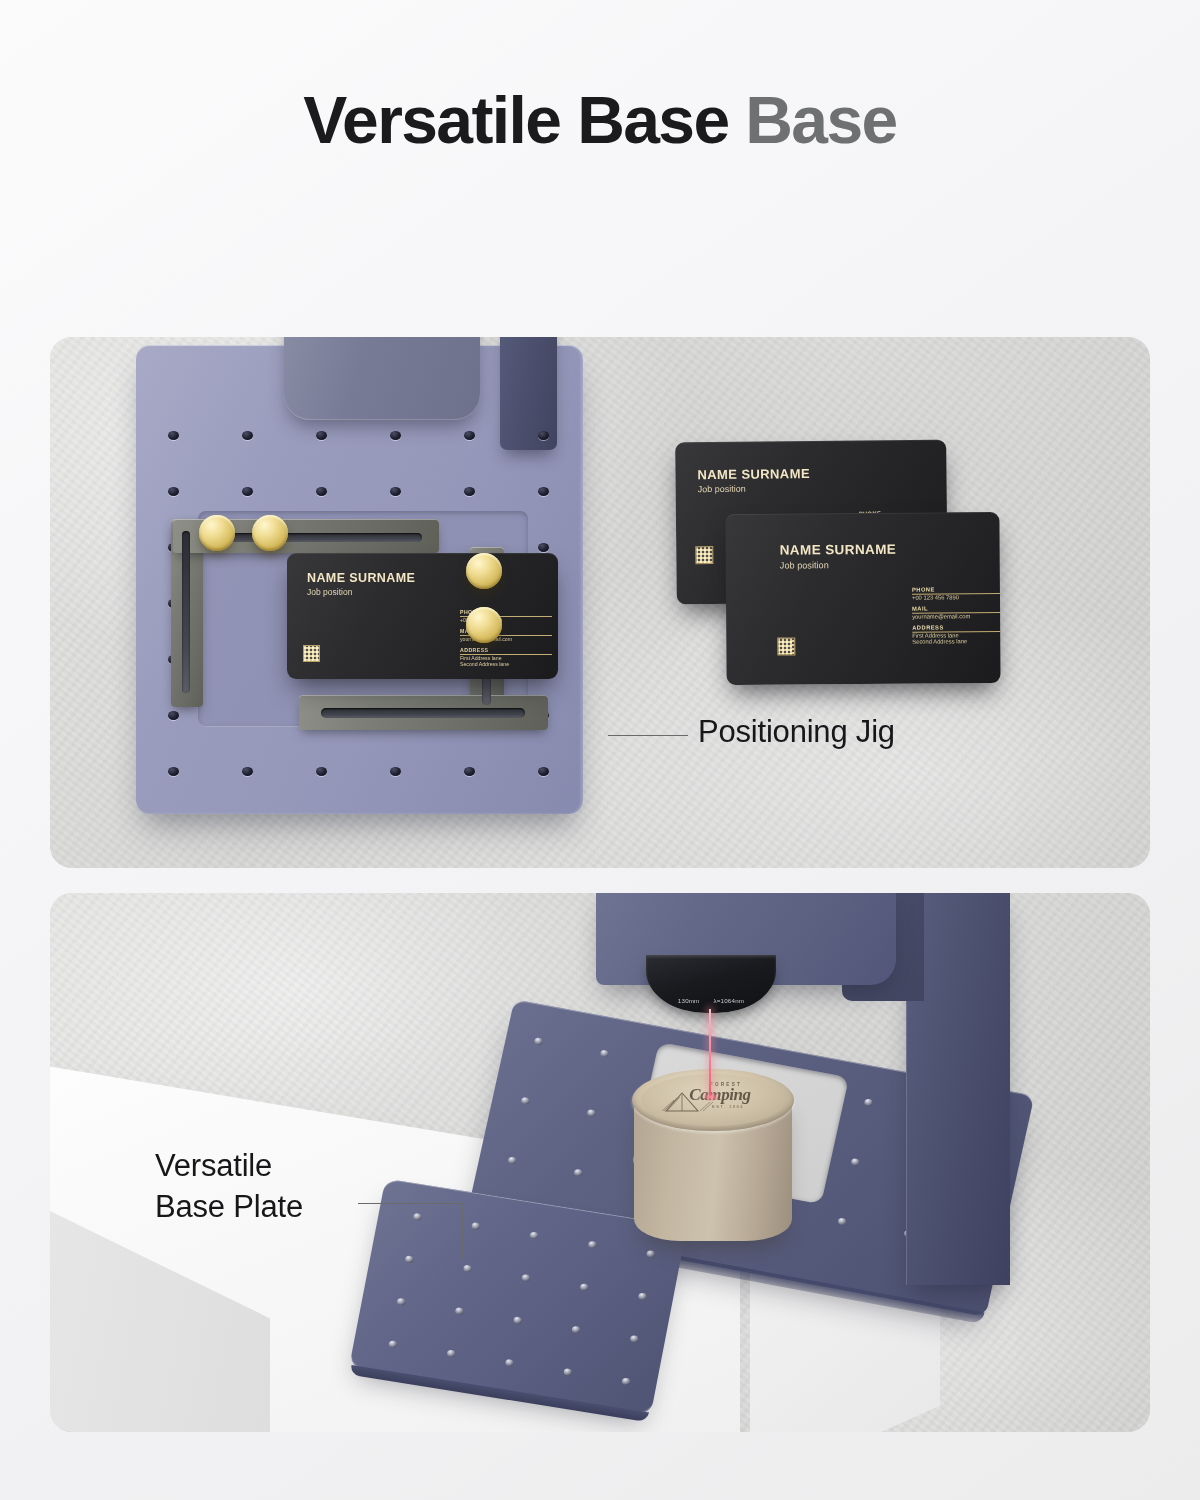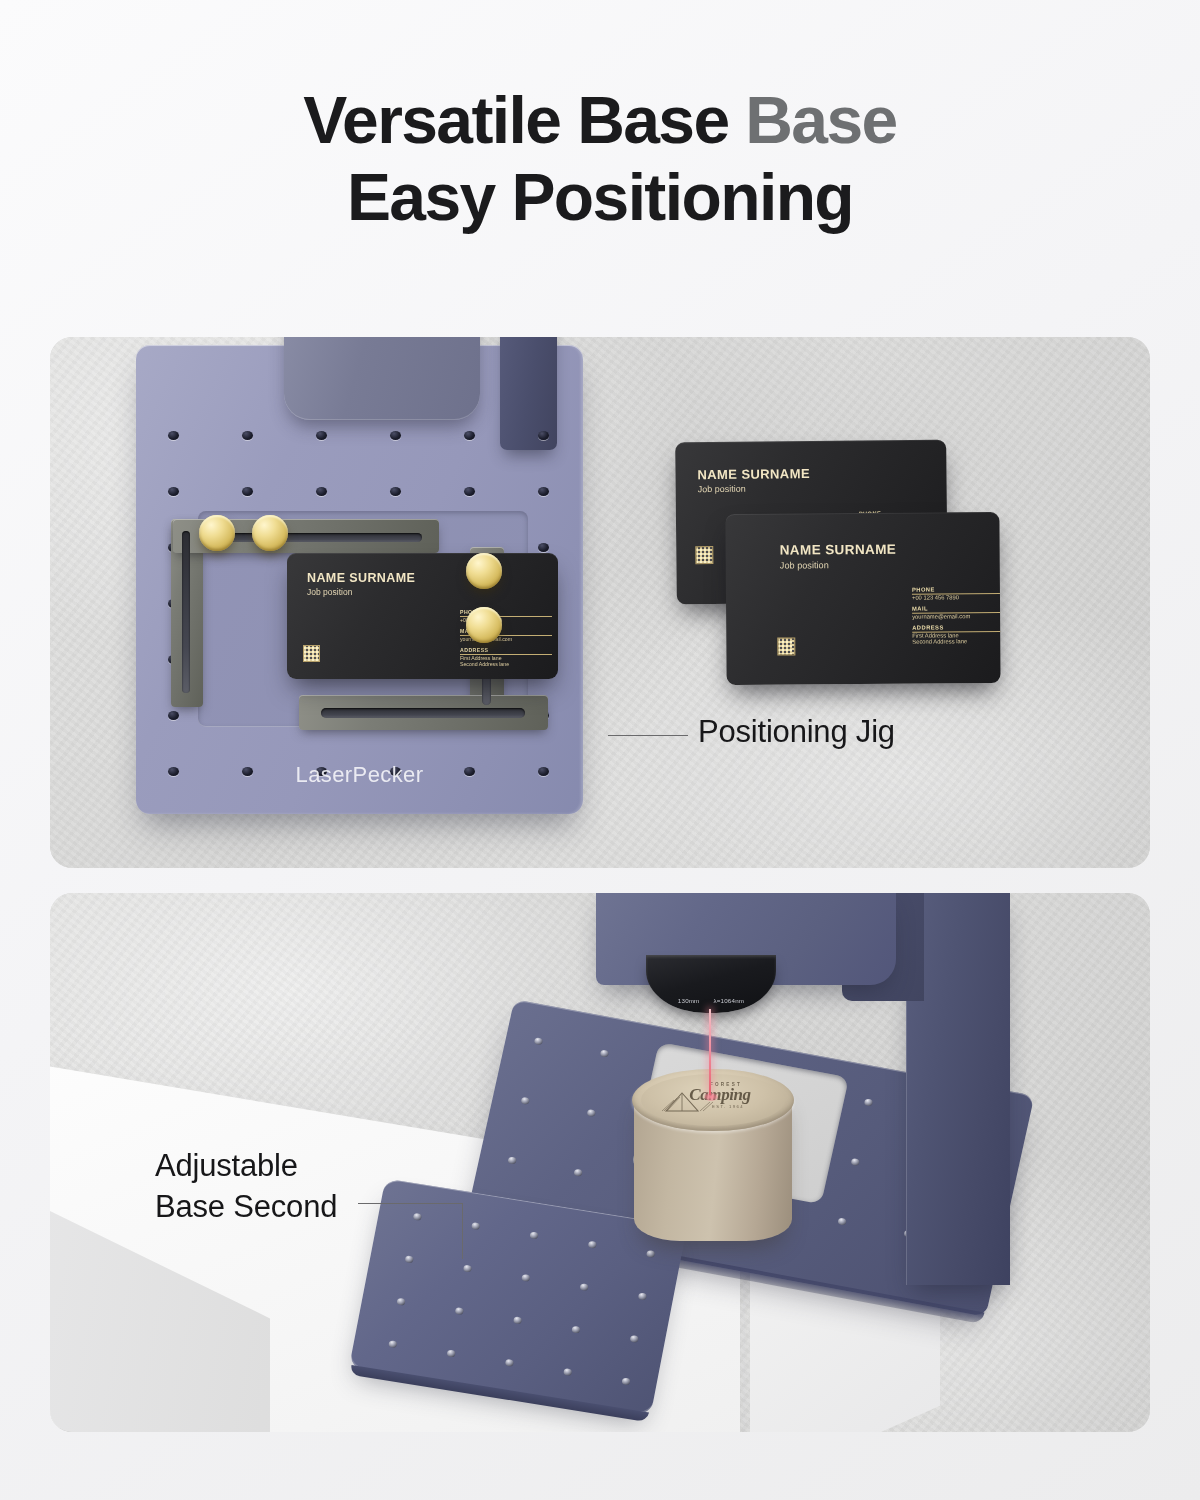--- a/index.html
+++ b/index.html
@@ -469,21 +469,20 @@
     width: 105px; height: 56px;
     border-top: 1px solid #6a6a6c;
     border-right: 1px solid #6a6a6c;
   }
 </style>
 </head>
 <body>
 
 <div class="headline">
   <div class="line"><span class="hl-dark">Versatile Base</span><span class="hl-grey"> Base</span></div>
-  <div class="line hl-dark">Easy Positioning</div>
 </div>
 
 <div class="panel" id="panel-top">
   <div class="backdrop"></div>
 
   <div id="plate-top">
 
     <div id="head-block"></div>
     <div id="column-block"></div>
 
@@ -547,21 +546,20 @@
         </div>
       </div>
       <div class="qr"></div>
     </div>
 
     <div class="knob" id="knob-1"></div>
     <div class="knob" id="knob-2"></div>
     <div class="knob" id="knob-3"></div>
     <div class="knob" id="knob-4"></div>
 
-    <div class="plate-logo">LaserPecker</div>
   </div>
 
   <div class="card" id="card-back">
     <div class="card-name">NAME SURNAME</div>
     <div class="card-job">Job position</div>
     <div class="card-contact">
       <div class="cc-group">
         <span class="cc-label">PHONE</span>
         <span class="cc-value">+00 123 456 7890</span>
       </div>
@@ -672,16 +670,16 @@
   <div id="lens-ring">
     <div class="lens-marks">
       <span>130mm</span>
       <span>λ=1064nm</span>
     </div>
   </div>
   <div id="laser-beam"></div>
 </div>
 
 <div class="callout-text" id="callout-plate-text">
-  <div>Adjustable</div>
-  <div>Base Second</div>
+  <div>Versatile</div>
+  <div>Base Plate</div>
 </div>
 <div id="callout-plate-elbow"></div>
 
 </body></html>

